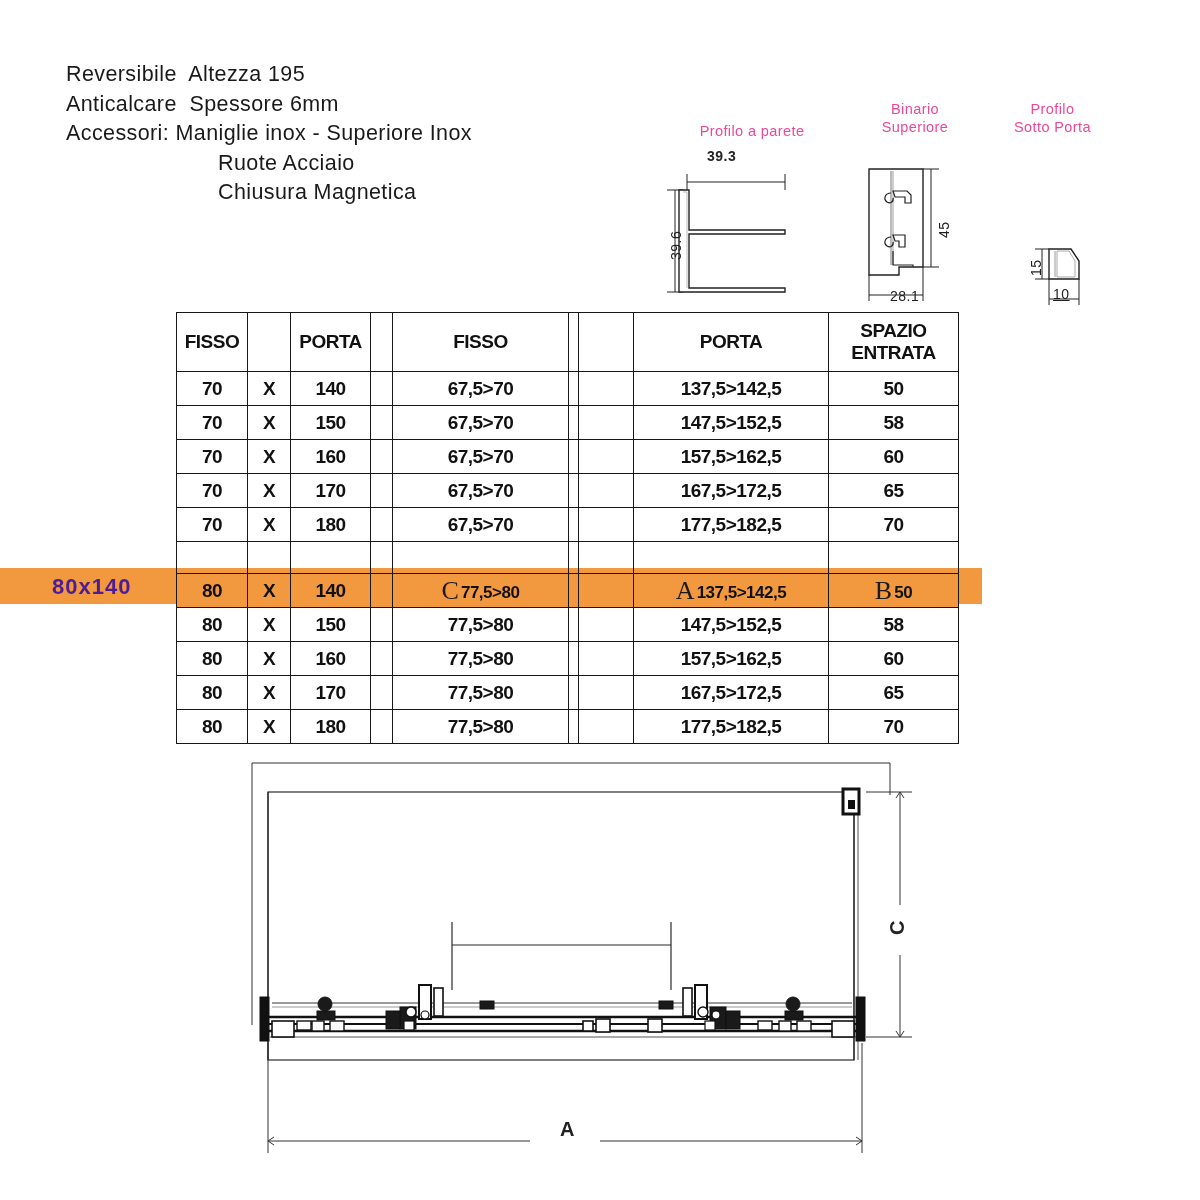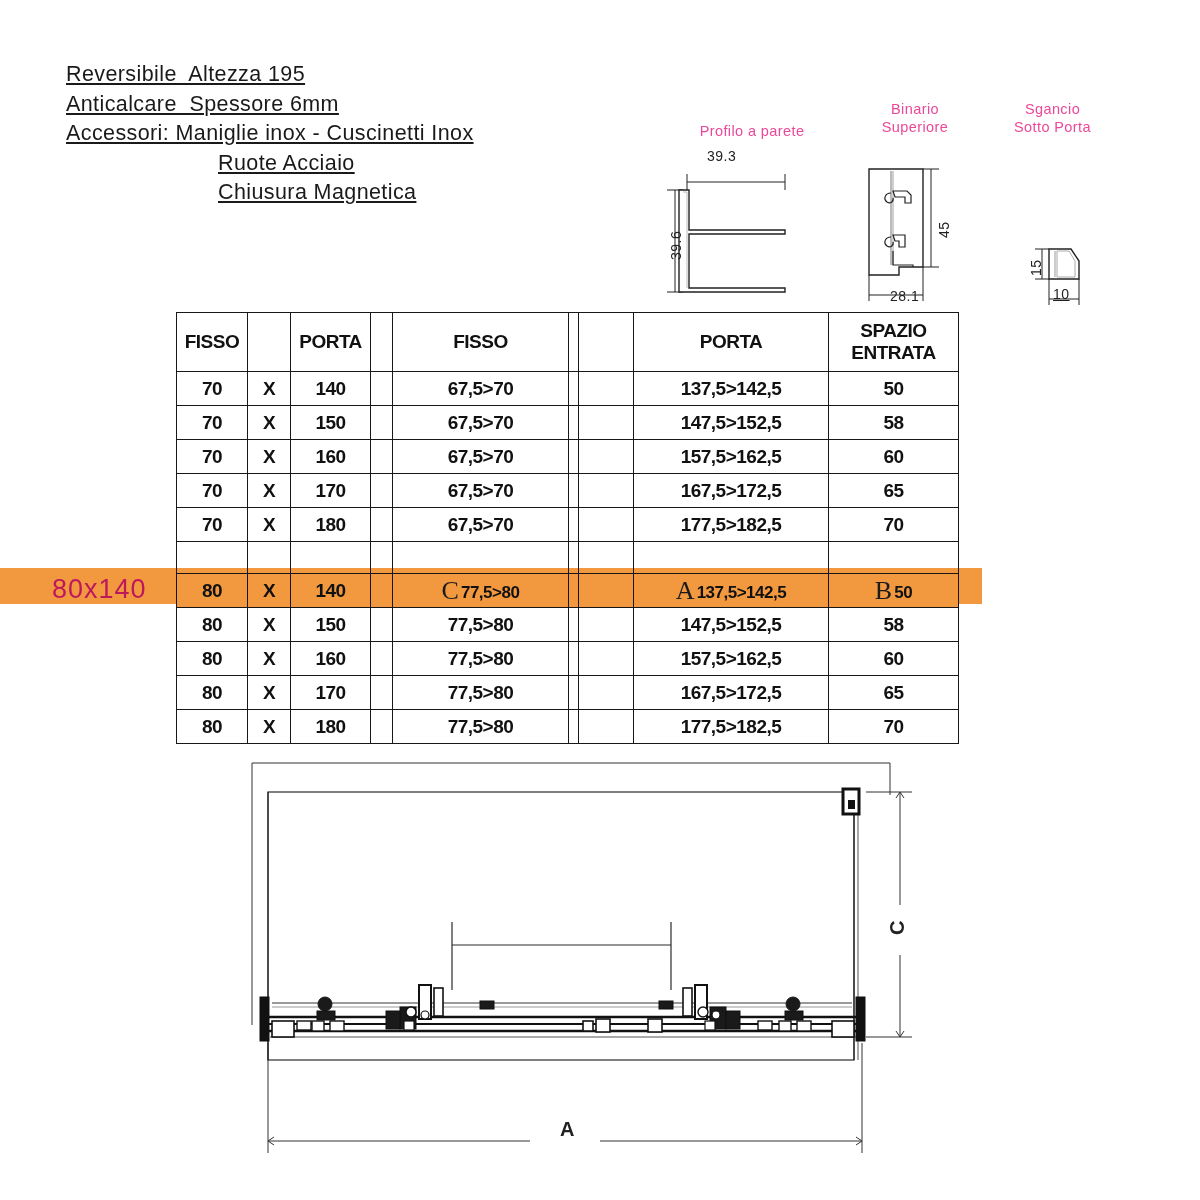--- a/index.html
+++ b/index.html
@@ -14,21 +14,20 @@
   .abs{position:absolute;}
 
   
   #spec-block{left:66px;top:60px;width:620px;}
   #spec-block .line{
     font-size:21.5px;
     letter-spacing:0.4px;
     line-height:29.5px;
     white-space:pre;
     color:#1a1a1a;
-    text-decoration:underline;
   }
   #spec-block .indent{padding-left:152px;}
 
   
   .prof-cap{
     font-size:14.5px;
     line-height:18px;
     text-align:center;
     letter-spacing:.4px;
     color:#ec4899;
@@ -92,70 +91,70 @@
   }
   .hlval{font-size:17px;}
 
   
   #hl-band{
     left:0px;top:568px;width:982px;height:36px;
     background:#F2993F;z-index:0;
   }
   #hl-label{
     left:52px;top:574px;
-    font-size:27px;font-weight:400;letter-spacing:1px;
-    color:#be185d;z-index:2;
+    font-size:22px;font-weight:700;letter-spacing:1px;
+    color:#4c1d95;z-index:2;
   }
   #spec-table{z-index:1;}
 
   
   #drawing{left:0;top:745px;width:1200px;height:455px;}
   #drawing svg{display:block;}
 </style>
 </head>
 <body>
 
 <div class="abs" id="spec-block">
   <div class="line">Reversibile  Altezza 195</div>
   <div class="line">Anticalcare  Spessore 6mm</div>
-  <div class="line">Accessori: Maniglie inox - Cuscinetti Inox</div>
+  <div class="line">Accessori: Maniglie inox - Superiore Inox</div>
   <div class="line indent">Ruote Acciaio</div>
   <div class="line indent">Chiusura Magnetica</div>
 </div>
 
 <div class="abs prof-cap" id="cap-parete">Profilo a parete</div>
 
 <div class="abs" id="cap-binario">
   <div class="prof-cap">Binario</div>
   <div class="prof-cap">Superiore</div>
 </div>
 
 <div class="abs" id="cap-sotto">
-  <div class="prof-cap">Sgancio</div>
+  <div class="prof-cap">Profilo</div>
   <div class="prof-cap">Sotto Porta</div>
 </div>
 
 <div class="abs" style="left:645px;top:150px;">
   <svg width="180" height="160" viewBox="0 0 180 160">
     <g stroke="#222" fill="none" stroke-width="1">
 
       <line x1="42" y1="24" x2="42" y2="40"></line>
       <line x1="140" y1="24" x2="140" y2="40"></line>
       <line x1="42" y1="32" x2="140" y2="32"></line>
 
       <line x1="22" y1="40" x2="38" y2="40"></line>
       <line x1="22" y1="142" x2="38" y2="142"></line>
       <line x1="30" y1="40" x2="30" y2="142"></line>
 
       <path d="M34,40 L44,40 L44,80 L140,80 L140,84 L44,84 L44,138 L140,138 L140,142 L34,142 Z" fill="#ffffff" stroke="#222" stroke-width="1.4"></path>
       <path d="M38,42 L42,42 L42,138" stroke="#bbb" stroke-width="1"></path>
     </g>
   </svg>
 </div>
-<div class="abs dim-txt" style="left:707px;top:148px;">39.3</div>
+<div class="abs dim-txt" style="left:707px;top:148px;font-weight:bold;">39.3</div>
 <div class="abs dim-txt dim-rot" style="left:668px;top:260px;">39.6</div>
 
 <div class="abs" style="left:855px;top:155px;">
   <svg width="130" height="150" viewBox="0 0 130 150">
     <g stroke="#222" fill="none">
 
       <path d="M14,14 L68,14 L68,112 L44,112 L44,120 L14,120 Z" fill="#fff" stroke="#222" stroke-width="1.4"></path>
       <rect x="14" y="14" width="54" height="106" fill="none" stroke="none"></rect>
 
       <path d="M36,16 L36,110" stroke="#777" stroke-width="1"></path>

